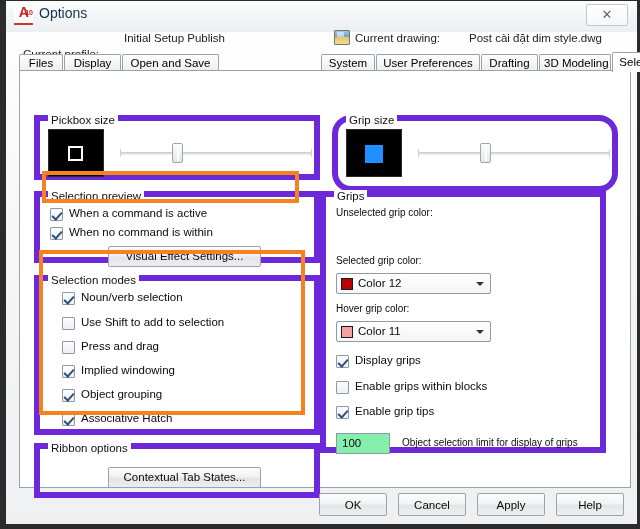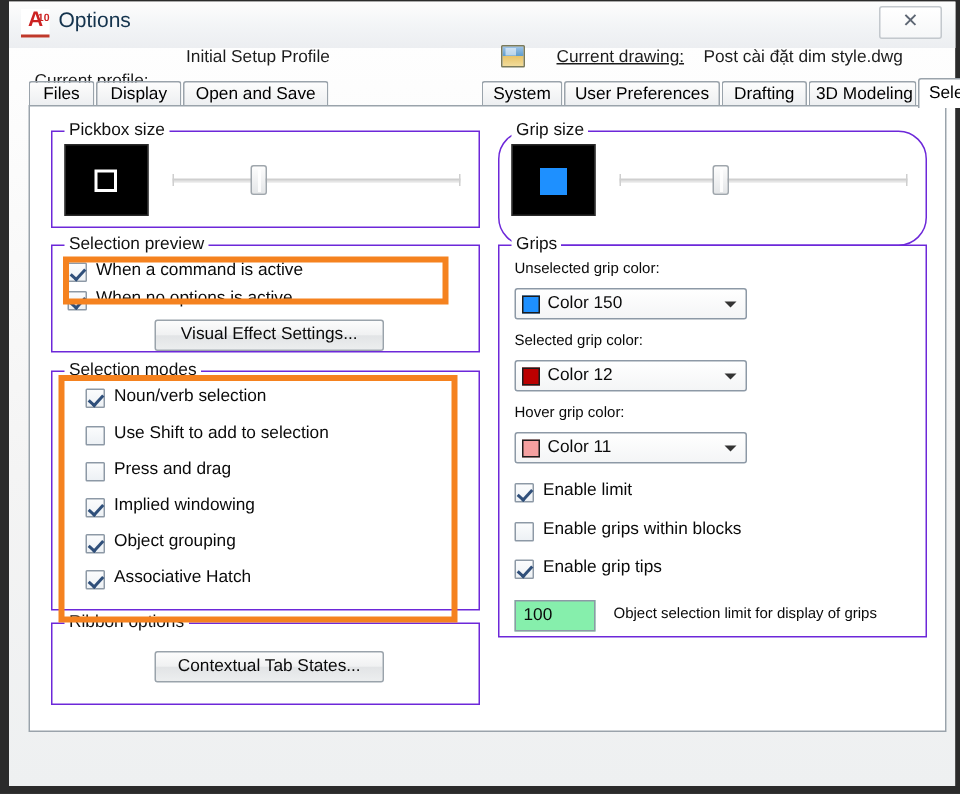--- a/index.html
+++ b/index.html
@@ -86,21 +86,21 @@
     border: 1px solid #7a7a5a;
     border-radius: 1px;
   }
   #drawing-icon:after {
     content: "";
     position: absolute; left: 2px; top: 1px;
     width: 7px; height: 5px;
     background: #ffffff;
     opacity: 0.55;
   }
-  #lbl-current-drawing { left: 352px; text-decoration: underline; }
+  #lbl-current-drawing { left: 336px; }
   #val-current-drawing { left: 450px; top: 5px; }
 
   
   #tabstrip {
     position: absolute;
     left: 13px; top: 51px;
     width: 612px; height: 19px;
   }
   .tab {
     position: absolute;
@@ -130,22 +130,23 @@
     position: absolute;
     left: 13px; top: 69px;
     width: 612px; height: 418px;
     background: #ffffff;
     border: 1px solid #9aa3ab;
   }
 
   
   .group {
     position: absolute;
-    border: 1px solid #6d28d9;
+    border: 6px solid #6d28d9;
     background: transparent;
+    margin-top: 28px;
   }
   .group > .caption {
     position: absolute;
     top: -7px; left: 8px;
     background: #ffffff;
     padding: 0 3px;
     font-size: 11.5px;
     color: #111;
     white-space: nowrap;
   }
@@ -317,21 +318,21 @@
       <span class="sub">10</span>
     </div>
     <div id="title-text">Options</div>
     <div id="close-button">
       <span class="x">✕</span>
     </div>
   </div>
 
   <div id="profile-row">
     <div class="lbl" id="lbl-current-profile">Current profile:</div>
-    <div class="lbl" id="val-current-profile">Initial Setup Profile</div>
+    <div class="lbl" id="val-current-profile">Initial Setup Publish</div>
     <div id="drawing-icon"></div>
     <div class="lbl" id="lbl-current-drawing">Current drawing:</div>
     <div class="lbl" id="val-current-drawing">Post cài đặt dim style.dwg</div>
   </div>
 
   <div id="tabstrip">
     <div class="tab" style="left:0px;   width:44px;">Files</div>
     <div class="tab" style="left:45px;  width:57px;">Display</div>
     <div class="tab" style="left:103px; width:97px;">Open and Save</div>
     <div class="tab" style="left:302px; width:54px;">System</div>
@@ -373,21 +374,21 @@
     <div class="group" style="left:14px; top:92px; width:286px; height:72px;">
       <div class="caption">Selection preview</div>
 
       <div class="cbrow checked" style="left:10px; top:10px;">
         <span class="box"></span>
         <span class="cap">When a command is active</span>
       </div>
 
       <div class="cbrow checked" style="left:10px; top:29px;">
         <span class="box"></span>
-        <span class="cap">When no options is active</span>
+        <span class="cap">When no command is within</span>
       </div>
 
       <div class="pbtn" style="left:68px; top:49px; width:153px; height:21px;">Visual Effect Settings...</div>
     </div>
 
     <div class="group" style="left:14px; top:176px; width:286px; height:160px;">
       <div class="caption">Selection modes</div>
 
       <div class="cbrow checked" style="left:22px; top:10px;">
         <span class="box"></span>
@@ -413,60 +414,61 @@
         <span class="box"></span>
         <span class="cap">Associative Hatch</span>
       </div>
     </div>
 
     <div class="group" style="left:14px; top:344px; width:286px; height:55px;">
       <div class="caption">Ribbon options</div>
       <div class="pbtn" style="left:68px; top:18px; width:153px; height:21px;">Contextual Tab States...</div>
     </div>
 
-    <div class="group" style="left:312px; top:92px; width:286px; height:262px;">
+    <div class="group" style="left:300px; top:92px; width:286px; height:262px;">
       <div class="caption">Grips</div>
 
       <div class="slabel" style="left:10px; top:10px;">Unselected grip color:</div>
-      <div class="combo" style="left:10px; top:28px; width:155px;">
-        <span class="sw" style="background:#1e90ff;"></span>
-        <span class="txt">Color 150</span>
-        <span class="arrowbtn"></span>
-      </div>
 
       <div class="slabel" style="left:10px; top:58px;">Selected grip color:</div>
       <div class="combo" style="left:10px; top:76px; width:155px;">
         <span class="sw" style="background:#bb0000;"></span>
         <span class="txt">Color 12</span>
         <span class="arrowbtn"></span>
       </div>
 
       <div class="slabel" style="left:10px; top:106px;">Hover grip color:</div>
       <div class="combo" style="left:10px; top:124px; width:155px;">
         <span class="sw" style="background:#f4a0a0;"></span>
         <span class="txt">Color 11</span>
         <span class="arrowbtn"></span>
       </div>
 
       <div class="cbrow checked" style="left:10px; top:157px;">
         <span class="box"></span>
-        <span class="cap">Enable limit</span>
+        <span class="cap">Display grips</span>
       </div>
       <div class="cbrow" style="left:10px; top:183px;">
         <span class="box"></span>
         <span class="cap">Enable grips within blocks</span>
       </div>
       <div class="cbrow checked" style="left:10px; top:208px;">
         <span class="box"></span>
         <span class="cap">Enable grip tips</span>
       </div>
 
       <div class="tfield" style="left:10px; top:236px; width:54px; height:21px;">100</div>
       <div class="slabel" style="left:76px; top:240px;">Object selection limit for display of grips</div>
     </div>
 
     <div class="hl" style="left:22px; top:100px; width:257px; height:32px;"></div>
     <div class="hl" style="left:19px; top:179px; width:266px; height:165px;"></div>
 
   </div>
 
+  <div id="buttonbar">
+    <div class="dlgbtn" style="left:313px;">OK</div>
+    <div class="dlgbtn" style="left:392px;">Cancel</div>
+    <div class="dlgbtn" style="left:471px;">Apply</div>
+    <div class="dlgbtn" style="left:550px;">Help</div>
+  </div>
 
 </div>
 
 </body></html>

